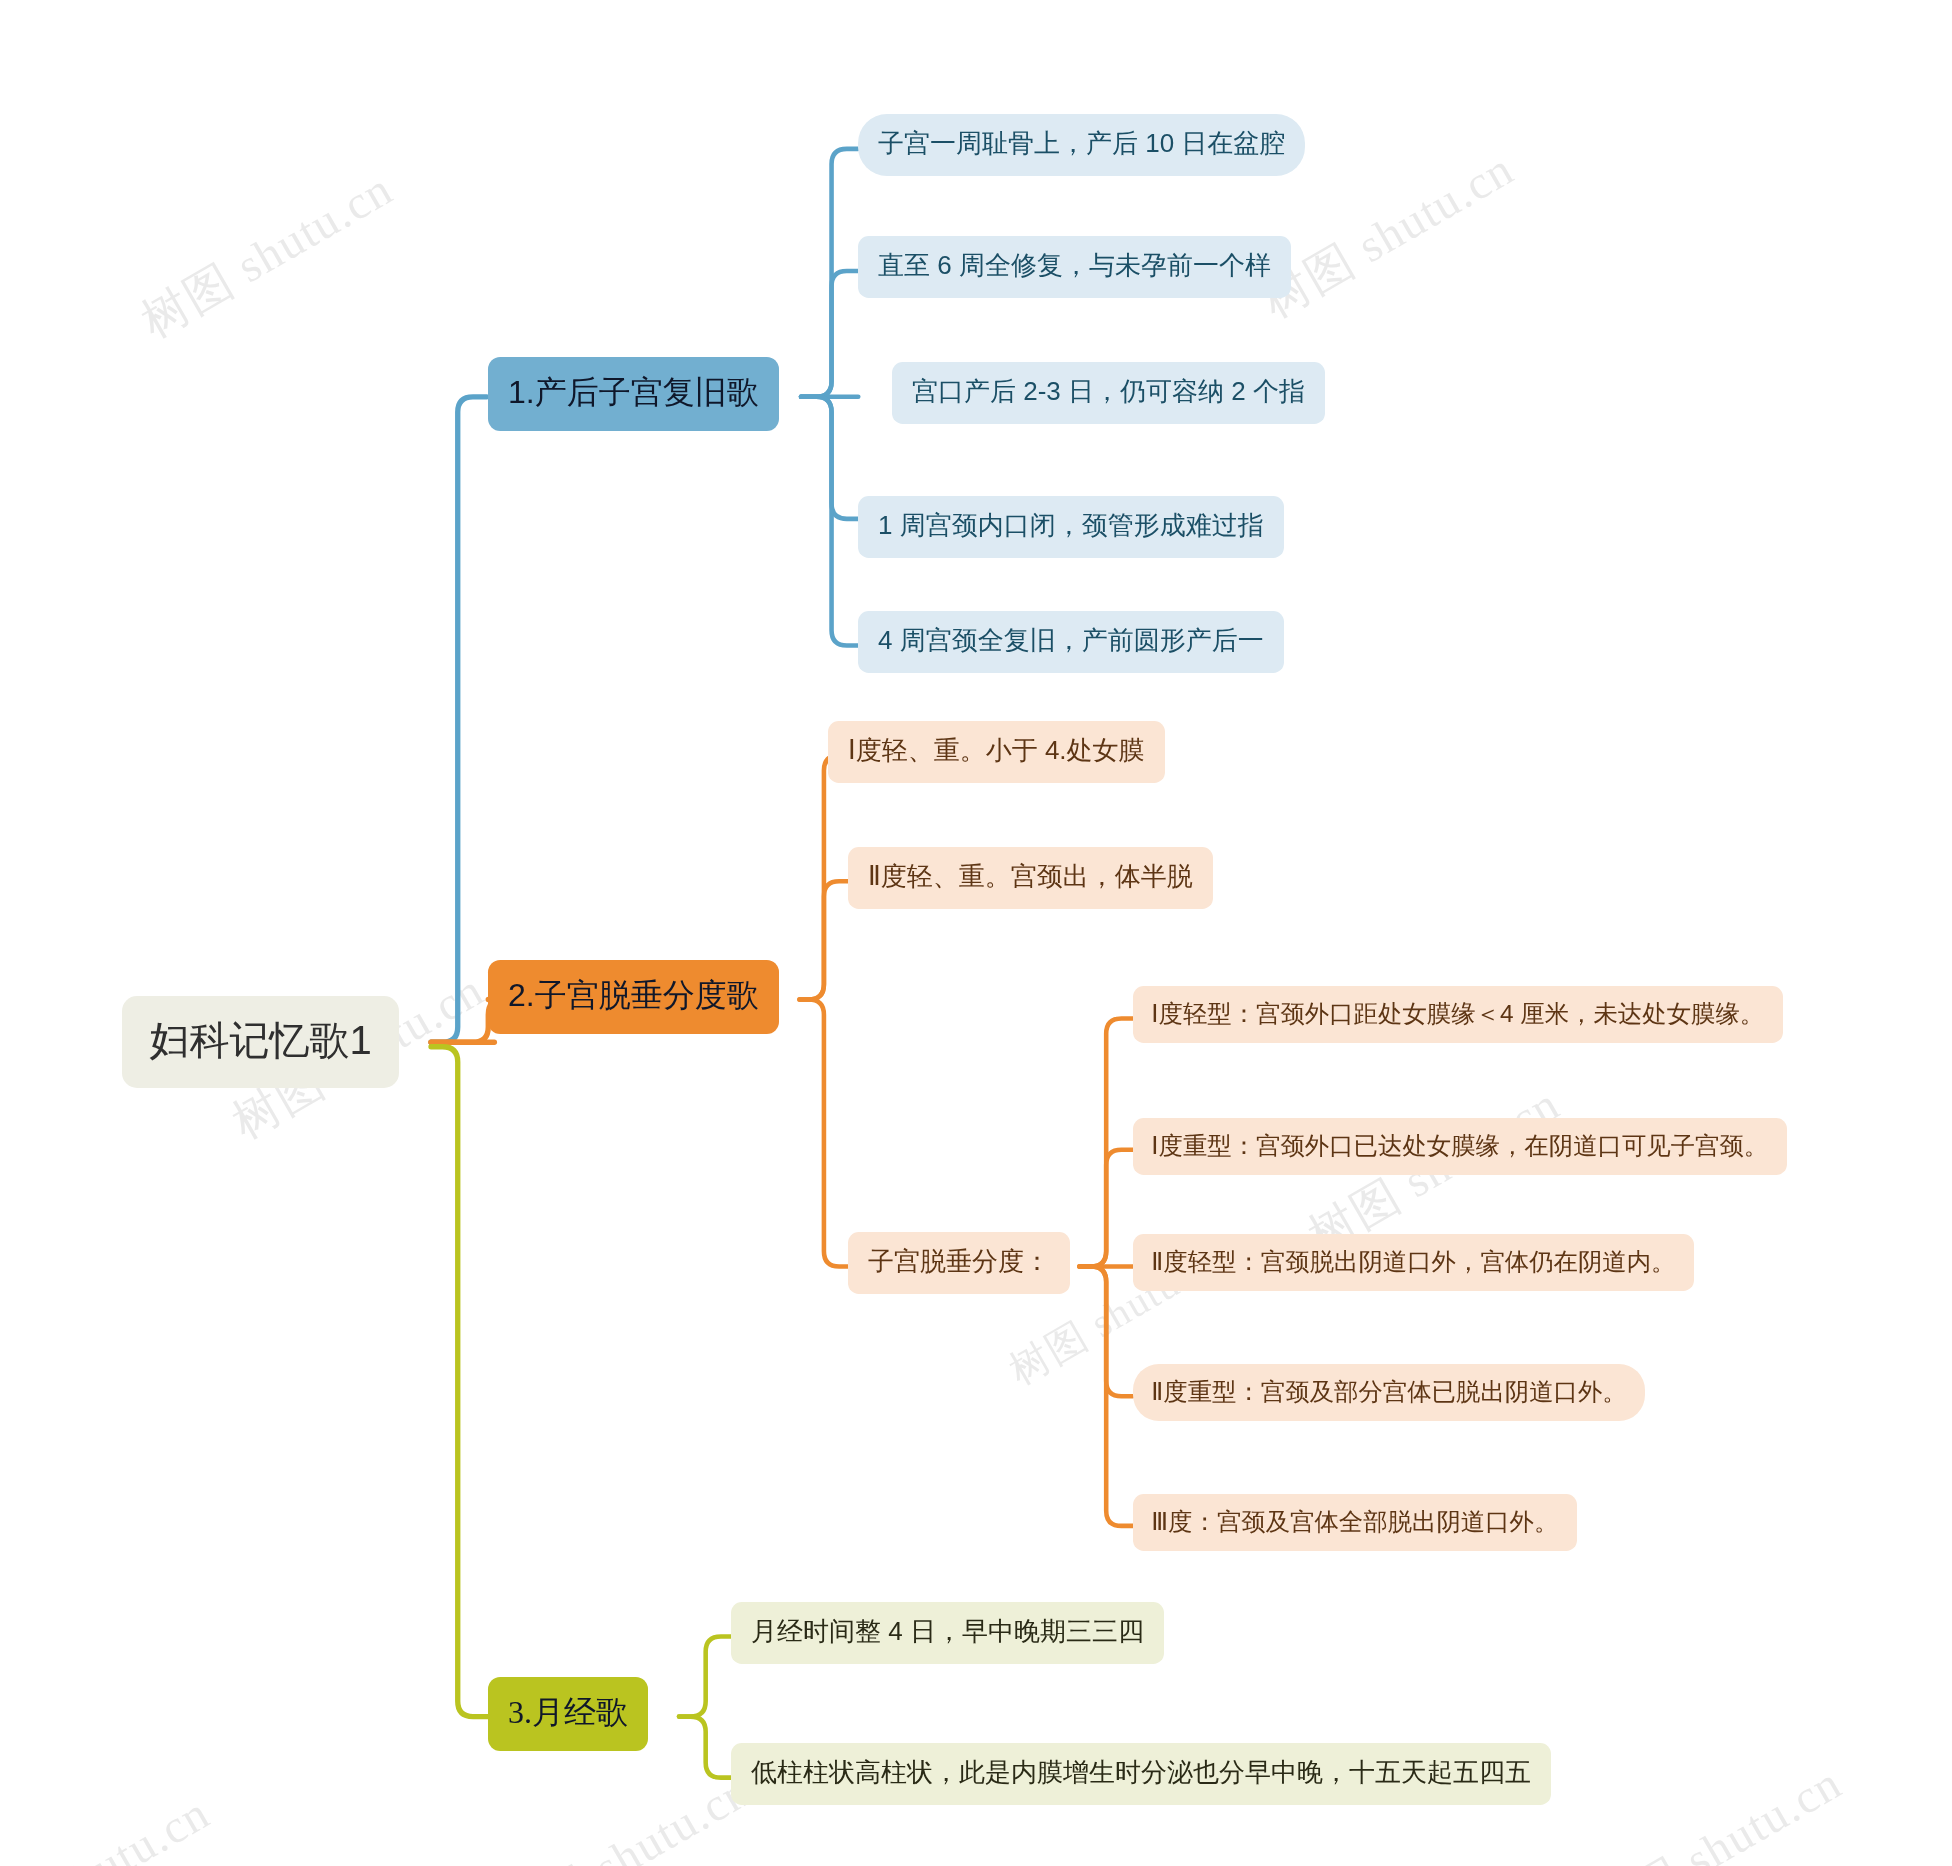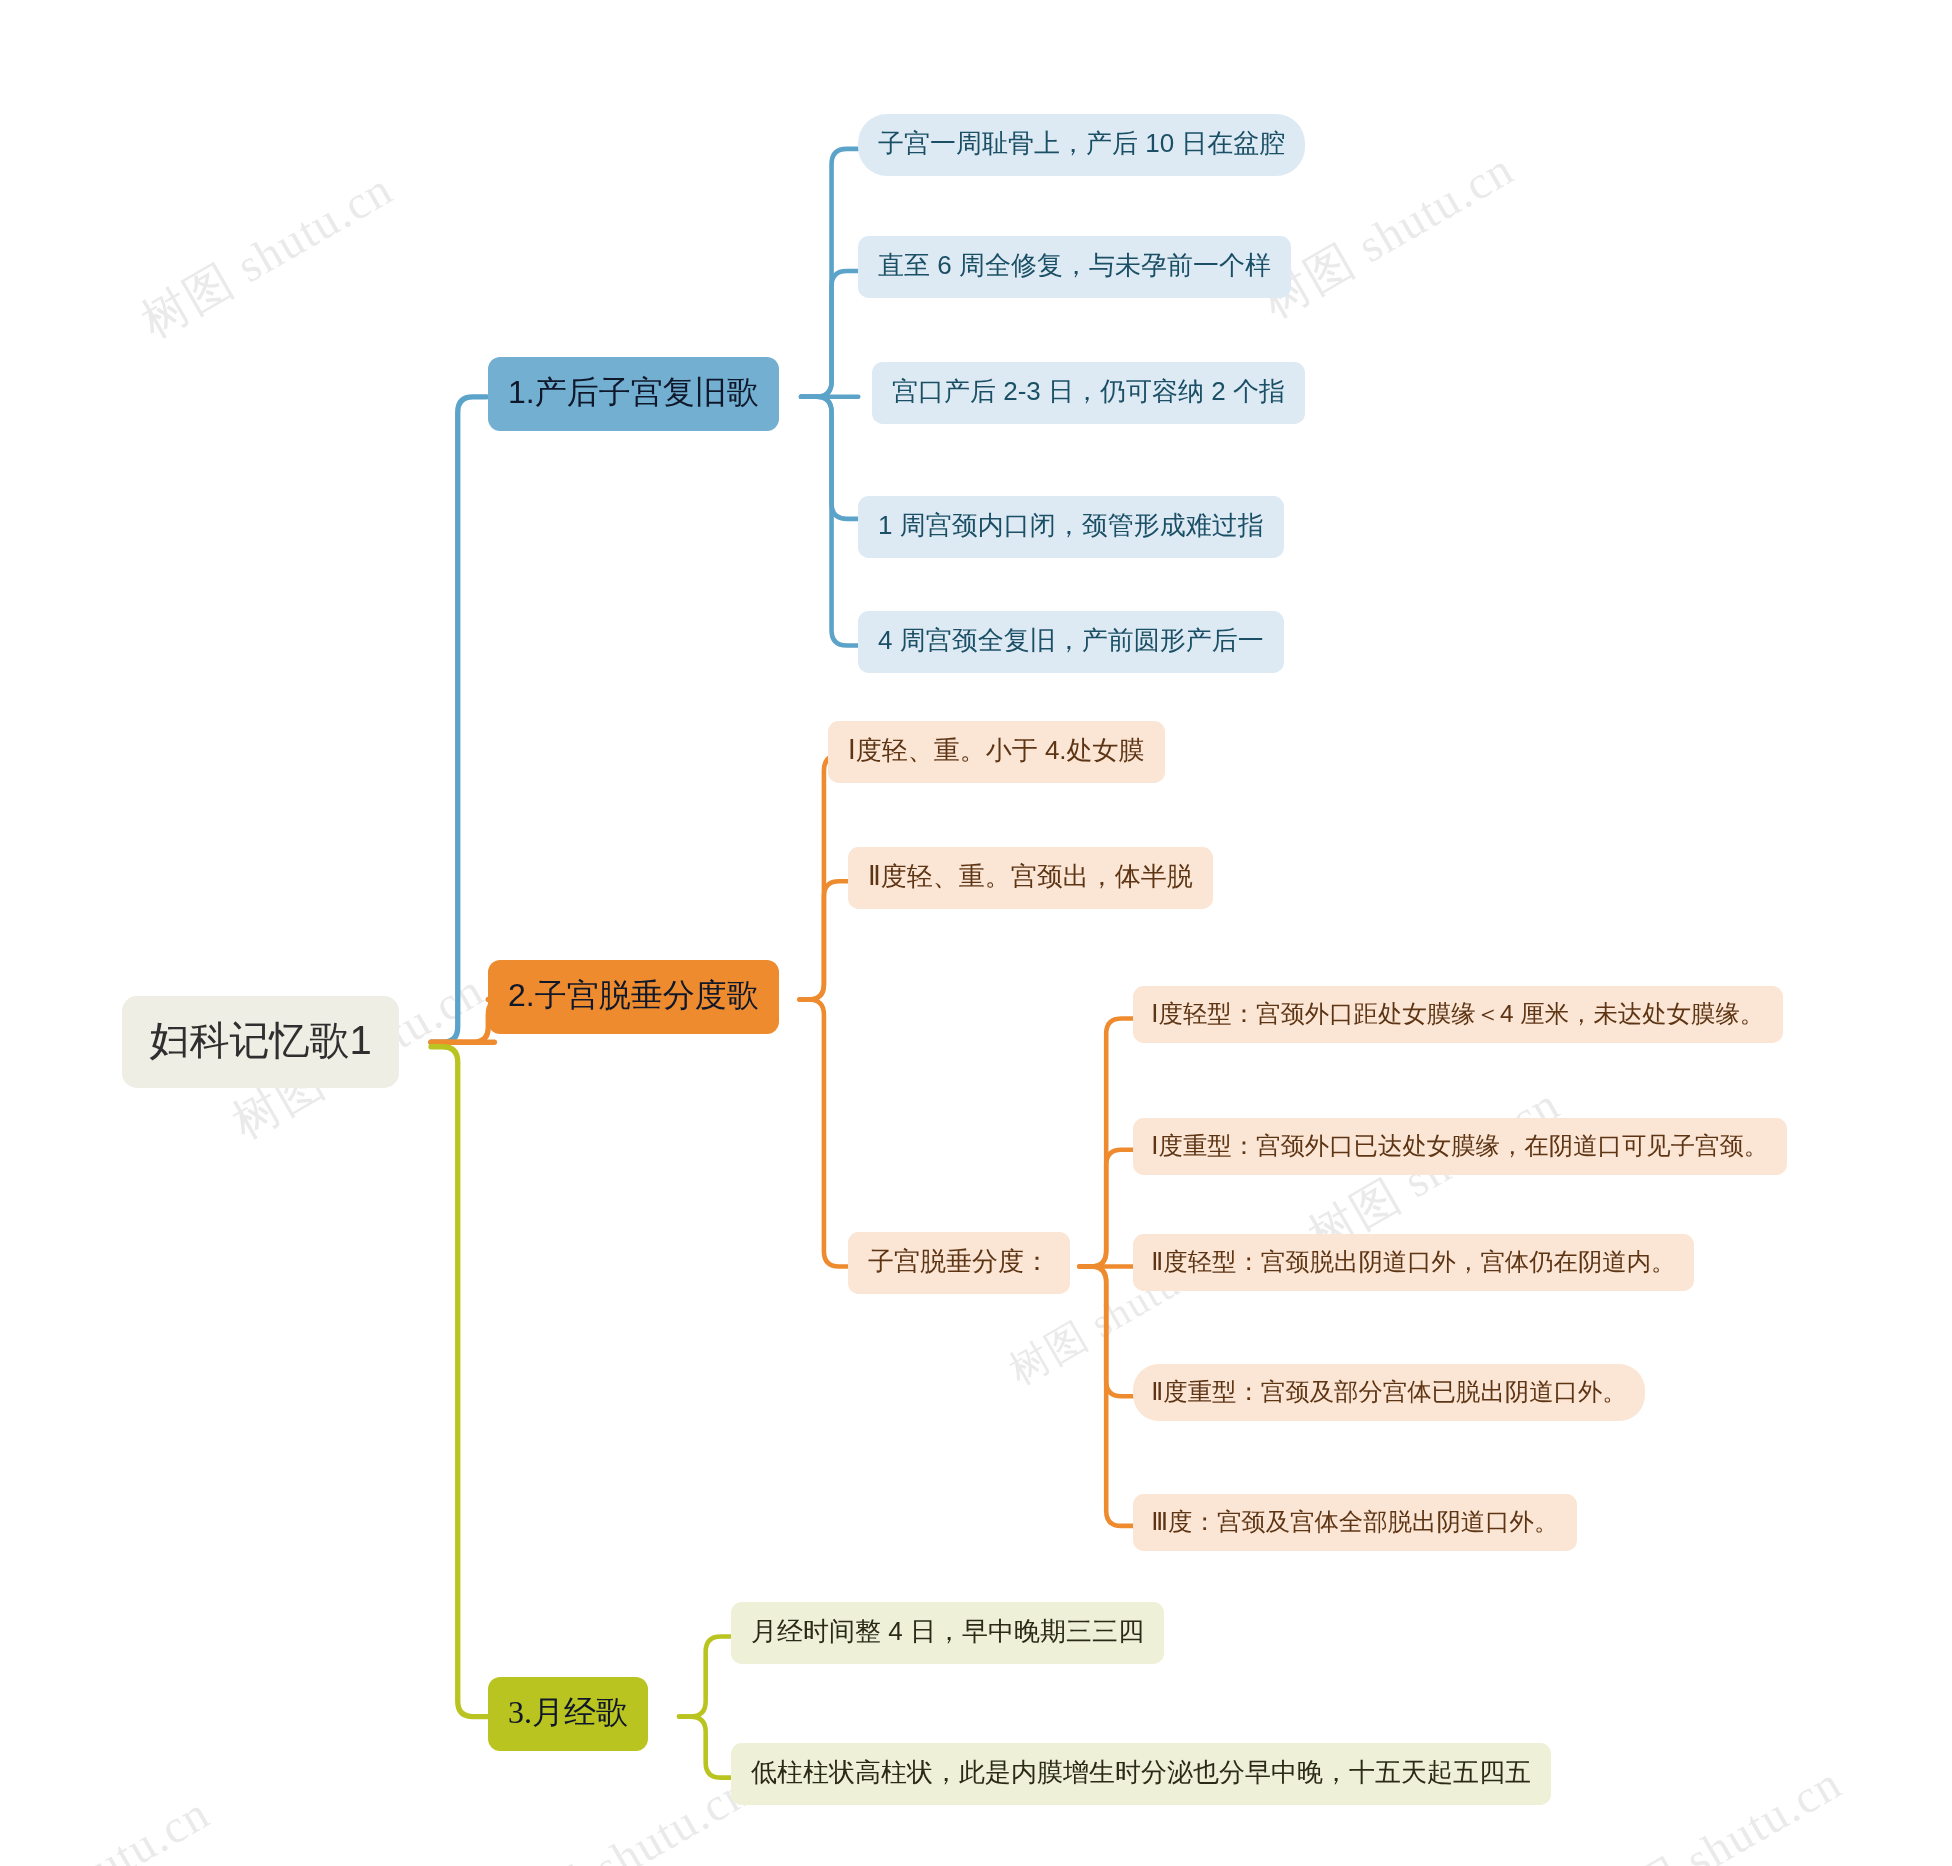--- a/index.html
+++ b/index.html
@@ -125,21 +125,21 @@
 
   <div class="node branch blue" style="left:488px; top:357px;">
     <span class="txt">1.产后子宫复旧歌</span>
   </div>
   <div class="node leaf blue" style="left:858px; top:114px;border-radius:29px;">
     <span class="txt">子宫一周耻骨上，产后 10 日在盆腔</span>
   </div>
   <div class="node leaf blue" style="left:858px; top:236px;">
     <span class="txt">直至 6 周全修复，与未孕前一个样</span>
   </div>
-  <div class="node leaf blue" style="left:872px; top:362px;">
+  <div class="node leaf blue" style="left:892px; top:362px;">
     <span class="txt">宫口产后 2-3 日，仍可容纳 2 个指</span>
   </div>
   <div class="node leaf blue" style="left:858px; top:484px;margin-top:12px;">
     <span class="txt">1 周宫颈内口闭，颈管形成难过指</span>
   </div>
   <div class="node leaf blue" style="left:858px; top:611px;">
     <span class="txt">4 周宫颈全复旧，产前圆形产后一</span>
   </div>
 
   <div class="node branch orange" style="left:488px; top:960px;">

